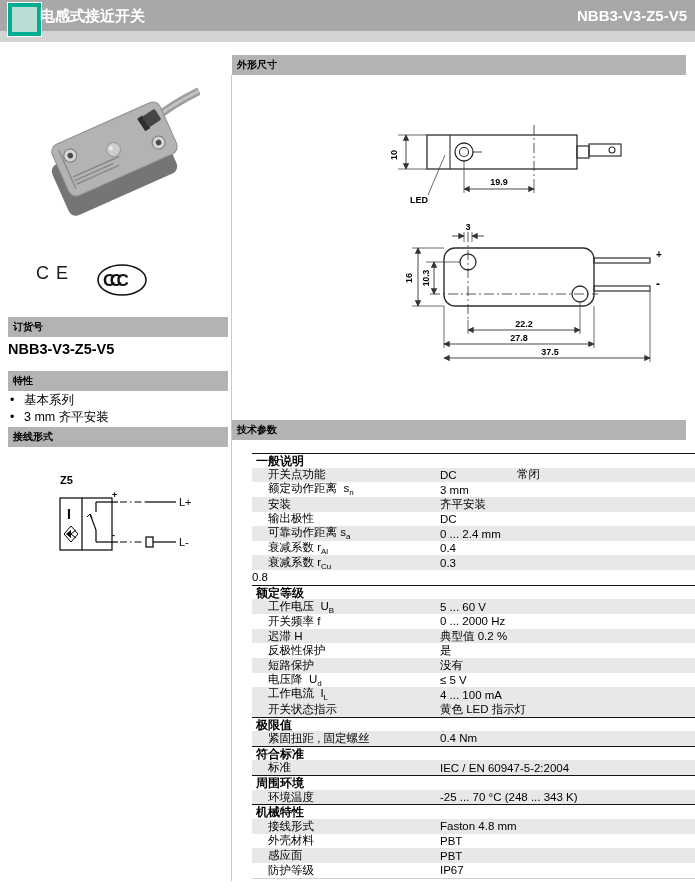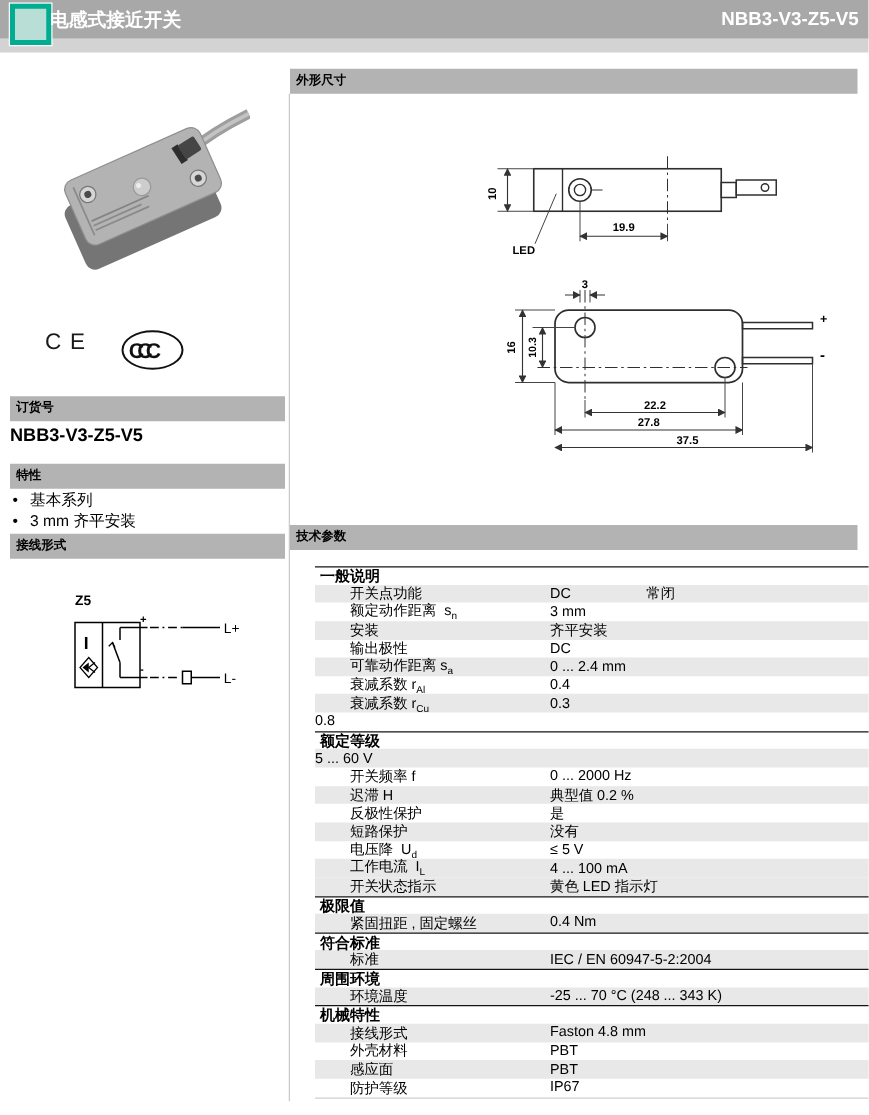--- a/index.html
+++ b/index.html
@@ -24,21 +24,21 @@
   .feat-line .dot{width:14px;}
   .ce-logo{position:absolute;left:36px;top:263px;font-size:18px;letter-spacing:7px;color:#1a1a1a;}
   
   .v-divider{position:absolute;left:231px;top:75px;width:1px;height:806px;background:#c9c9c9;}
   
   .tech-table{position:absolute;left:232px;top:453px;width:454px;border-bottom:1px solid #cfcfcf;margin-left:20px;}
   .t-sec{height:14.65px;box-sizing:border-box;border-top:1px solid #141414;
          font-weight:bold;font-size:12px;line-height:14px;padding-left:4px;}
   .t-row{height:14.65px;box-sizing:border-box;display:flex;align-items:center;font-size:11.5px;}
   .t-row.gray{background:#e8e8e8;}
-  .t-label{width:188px;padding-left:28px;box-sizing:border-box;white-space:pre;}
+  .t-label{width:188px;padding-left:16px;box-sizing:border-box;white-space:pre;}
   .t-label sub{font-size:8px;}
   .t-val{flex:1;white-space:pre;}
   .t-val-fixed{flex:none;width:77px;}
   svg text{font-family:"Liberation Sans",sans-serif;}
 </style>
 </head>
 <body>
 
 <div class="page">
 
@@ -214,20 +214,21 @@
       </div>
       <div class="t-row gray">
         <div class="t-label">衰减系数 r<sub>Cu</sub></div>
         <div class="t-val">0.3</div>
       </div>
       <div class="t-row">
         <div class="t-val">0.8</div>
       </div>
       <div class="t-sec">额定等级</div>
       <div class="t-row gray">
+        <div class="t-label">工作电压  U<sub>B</sub></div>
         <div class="t-val">5 ... 60 V</div>
       </div>
       <div class="t-row">
         <div class="t-label">开关频率 f</div>
         <div class="t-val">0 ... 2000 Hz</div>
       </div>
       <div class="t-row gray">
         <div class="t-label">迟滞 H</div>
         <div class="t-val">典型值 0.2 %</div>
       </div>

